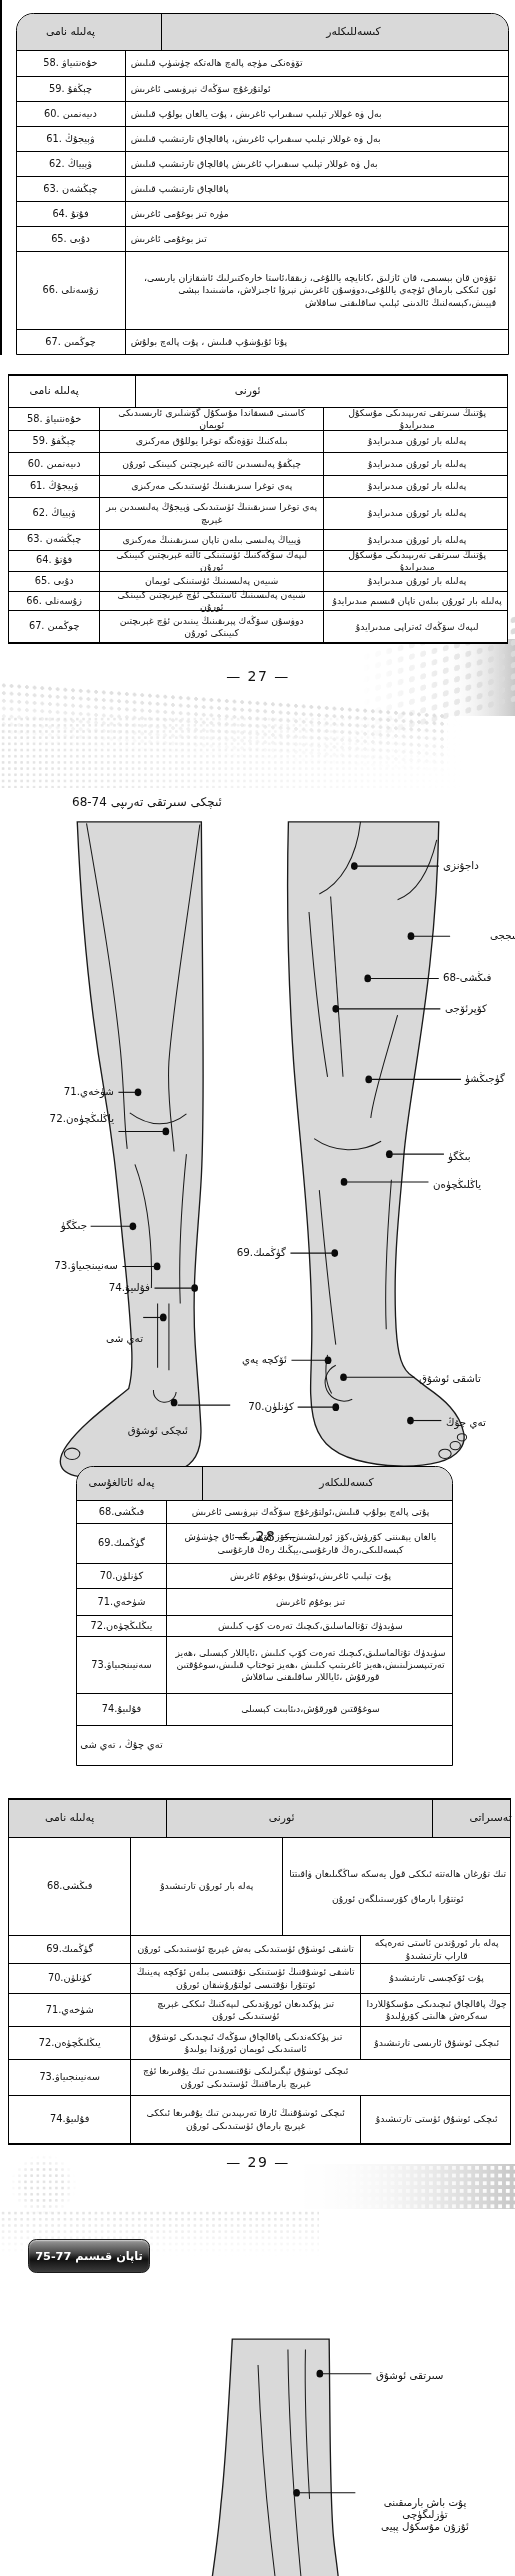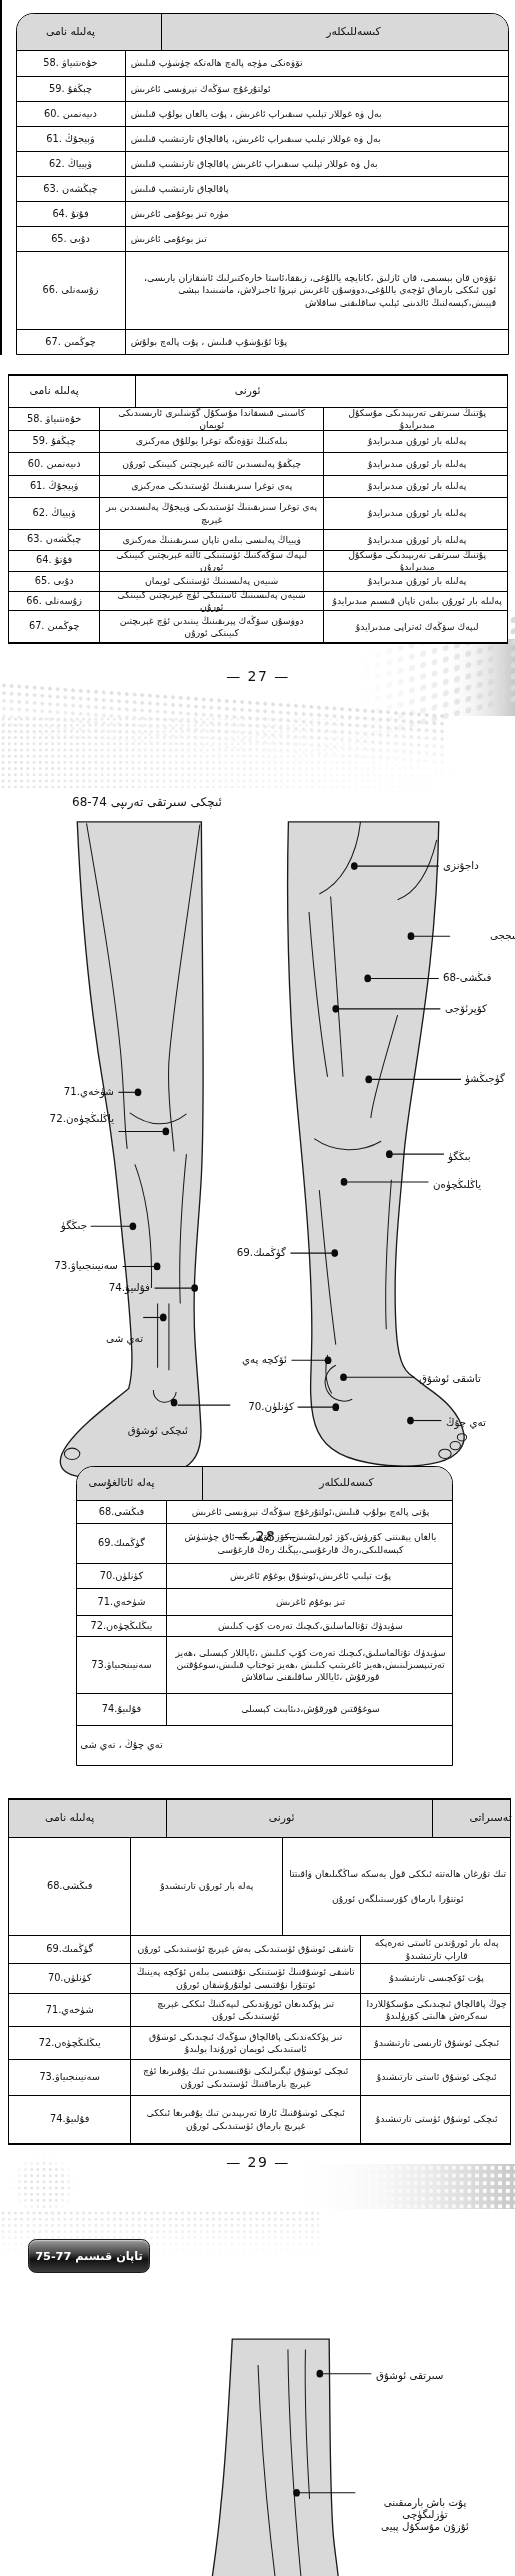--- a/index.html
+++ b/index.html
@@ -327,21 +327,20 @@
           <div class="cell" style="width: 152px; flex: 0 0 152px;">چوڭ پاقالچاق ئىچىدىكى مۇسكۇللاردا سەكرەش ھالىتى كۆرۈلىدۇ</div>
         </div>
         <div class="trow" style="height: 33px;">
           <div class="cell name" style="width: 121px; flex: 0 0 121px;">72.يىڭلىڭچۈەن</div>
           <div class="cell" style="width: 230px; flex: 0 0 230px;">تىز پۈككەندىكى پاقالچاق سۆڭەك ئىچىدىكى ئوشۇق ئاستىدىكى ئويمان ئورۇندا بولىدۇ</div>
           <div class="cell" style="width: 152px; flex: 0 0 152px;">ئىچكى ئوشۇق ئارىسى تارتىشىدۇ</div>
         </div>
         <div class="trow" style="height: 36px;">
           <div class="cell name" style="width: 121px; flex: 0 0 121px;">73.سەنيىنجىياۋ</div>
           <div class="cell" style="width: 230px; flex: 0 0 230px;">ئىچكى ئوشۇق ئېگىزلىكى نۇقتىسىدىن تىك يۇقىرىغا ئۈچ غېرىچ بارماقنىڭ ئۈستىدىكى ئورۇن</div>
-          <div class="cell" style="width: 152px; flex: 0 0 152px;">ئىچكى ئوشۇق ئاستى تارتىشىدۇ</div>
         </div>
         <div class="trow" style="height: 48px;">
           <div class="cell name" style="width: 121px; flex: 0 0 121px;">74.فۇلىيۇ</div>
           <div class="cell" style="width: 230px; flex: 0 0 230px;">ئىچكى ئوشۇقنىڭ ئارقا تەرىپىدىن تىك يۇقىرىغا ئىككى غېرىچ بارماق ئۈستىدىكى ئورۇن</div>
           <div class="cell" style="width: 152px; flex: 0 0 152px;">ئىچكى ئوشۇق ئۈستى تارتىشىدۇ</div>
         </div>
       </div>
     </div>
   <div id="labels-host">
       <div class="plabel" style="top: 859px; left: 443px;">داجۇنزى</div>

